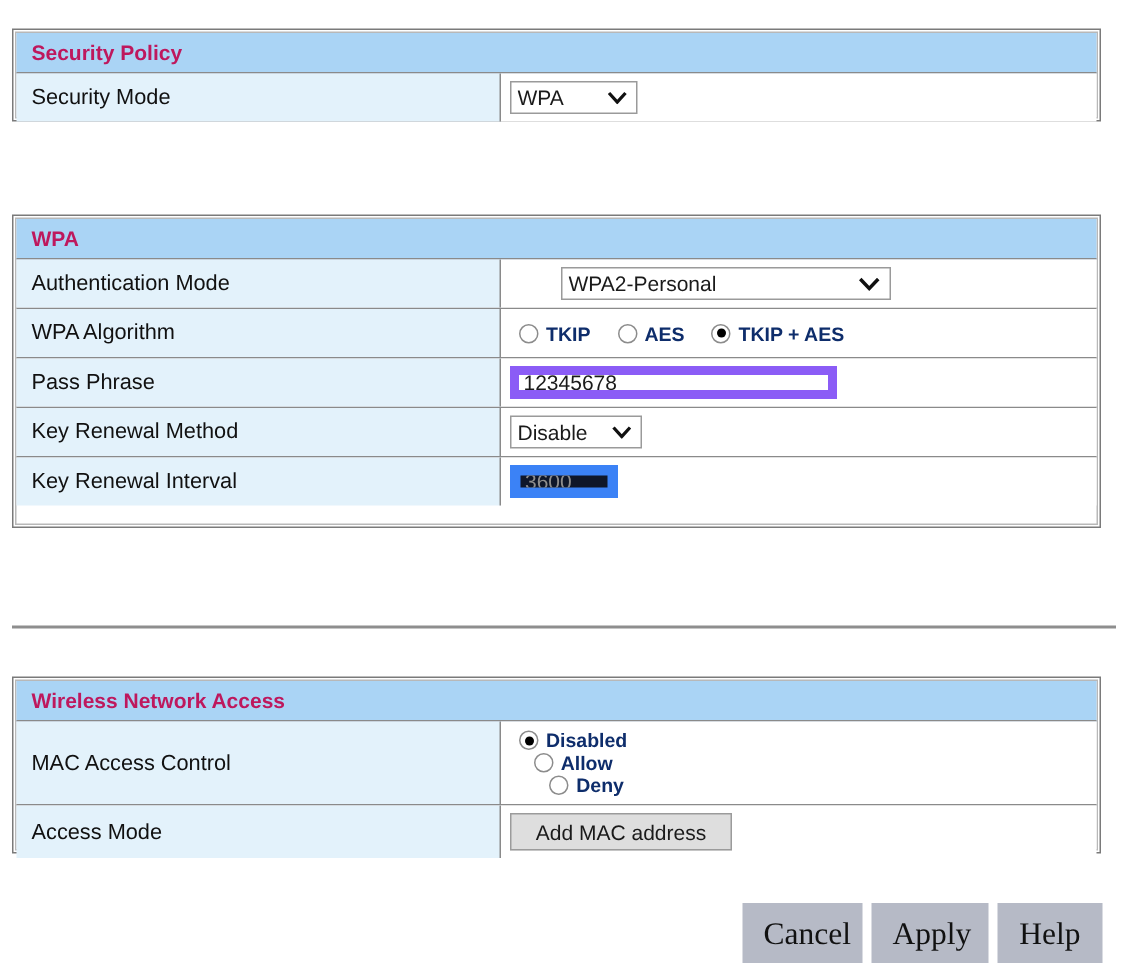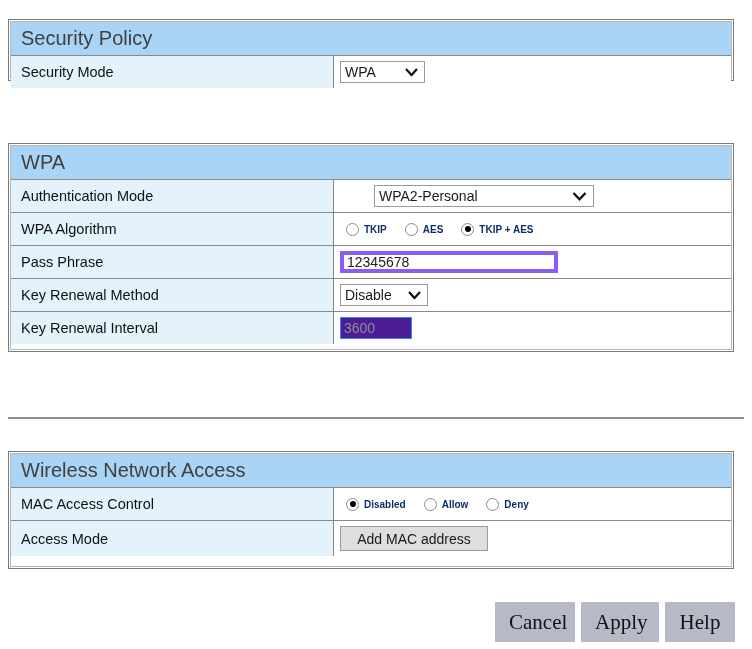--- a/index.html
+++ b/index.html
@@ -31,23 +31,23 @@
   }
   .sect-inner {
     border: 1px solid #b8b8b8;
     box-sizing: border-box;
     width: 100%;
     height: 100%;
   }
   .hdr {
     background: #aad4f5;
     border-bottom: 1px solid #8a8a8a;
-    font-weight: normal;
-    font-size: 20px;
-    color: #404040;
+    font-weight: bold;
+    font-size: 14px;
+    color: #be185d;
     padding: 5px 0 5px 10px;
     box-sizing: border-box;
     letter-spacing: 0px;
   }
   .row {
     display: flex;
     align-items: stretch;
     border-bottom: 1px solid #8a8a8a;
     box-sizing: border-box;
   }
@@ -100,30 +100,30 @@
     pointer-events: none;
     line-height: 0;
   }
   .selwrap .chev svg { display: block; }
 
   input.txt {
     font-family: "Liberation Sans", sans-serif;
     font-size: 14px;
     color: #1a1a1a;
     background: #ffffff;
-    border: 4px solid #8b5cf6;
+    border: 6px solid #8b5cf6;
     height: 22px;
     padding: 1px 3px;
     box-sizing: border-box;
     border-radius: 0;
   }
   input.txt.disabled {
-    background: #4c1d95;
+    background: #0f172a;
     color: #8e8e8e;
-    border: 1px solid #3b82f6;
+    border: 7px solid #3b82f6;
   }
 
   .radio-group {
     display: flex;
     align-items: center;
   }
   .radio-item {
     display: flex;
     align-items: center;
     margin-right: 18px;
@@ -147,21 +147,21 @@
     left: 50%;
     top: 50%;
     width: 6px;
     height: 6px;
     margin-left: -3px;
     margin-top: -3px;
     background: #000000;
     border-radius: 50%;
   }
   .rdo-label {
-    font-size: 10px;
+    font-size: 13px;
     font-weight: bold;
     color: #0e2d6b;
     white-space: nowrap;
   }
 
   button.grey-btn {
     font-family: "Liberation Sans", sans-serif;
     font-size: 14px;
     color: #1a1a1a;
     background: #dedede;
@@ -299,21 +299,21 @@
 
   <hr class="divider" style="left:8px; top:417px; width:736px;">
 
   <div class="sect" style="left:8px; top:451px; width:726px; height:118px;">
     <div class="sect-inner">
       <div class="hdr">Wireless Network Access</div>
 
       <div class="row">
         <div class="cell-label">MAC Access Control</div>
         <div class="cell-value">
-          <div class="radio-group" style="margin-left:6px;">
+          <div class="radio-group" style="margin-left:6px;flex-direction:column;">
             <label class="radio-item">
               <span class="rdo on"></span>
               <span class="rdo-label">Disabled</span>
             </label>
             <label class="radio-item">
               <span class="rdo"></span>
               <span class="rdo-label">Allow</span>
             </label>
             <label class="radio-item">
               <span class="rdo"></span>

